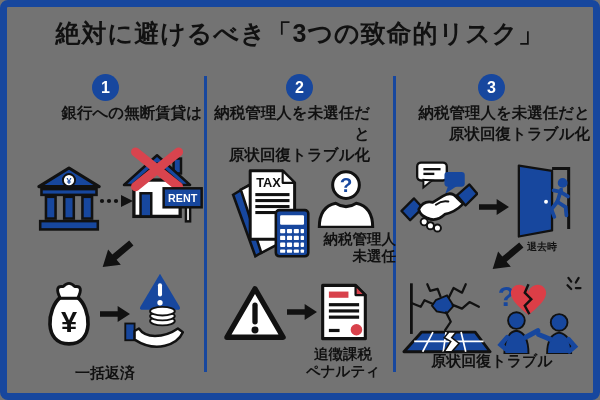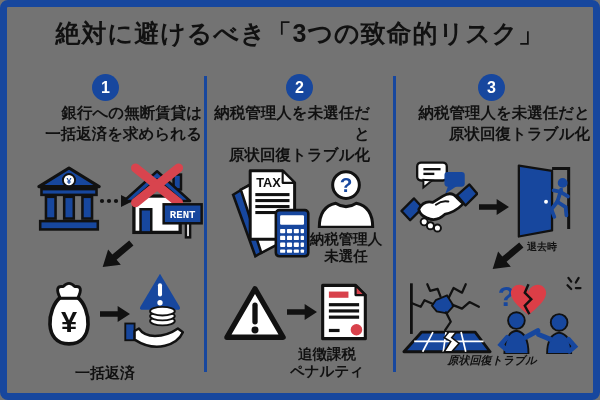--- a/index.html
+++ b/index.html
@@ -43,21 +43,20 @@
   <div class="title">絶対に避けるべき「3つの致命的リスク」</div>
 
   <div class="vdivider" style="left:204px;"></div>
   <div class="vdivider" style="left:393px;"></div>
 
   <div class="numcircle" style="left:92px;">
     <span>1</span>
   </div>
   <div class="heading" style="left:10px;width:192px;">
     <div>銀行への無断賃貸は</div>
-    <div>一括返済を求められる</div>
   </div>
 
   <div class="icon" style="left:37px;top:166px;">
     <svg width="64" height="68" viewBox="0 0 100 104">
       <rect x="5" y="85" width="90" height="13" fill="#17479E" stroke="#111" stroke-width="4"></rect>
       <rect x="14" y="47" width="15" height="34" fill="#17479E" stroke="#111" stroke-width="4"></rect>
       <rect x="42.5" y="47" width="15" height="34" fill="#17479E" stroke="#111" stroke-width="4"></rect>
       <rect x="71" y="47" width="15" height="34" fill="#17479E" stroke="#111" stroke-width="4"></rect>
       <rect x="7" y="35" width="86" height="9" fill="#17479E" stroke="#111" stroke-width="4"></rect>
       <polygon points="50,2 97,31 3,31" fill="#17479E" stroke="#111" stroke-width="5" stroke-linejoin="round"></polygon>
@@ -68,21 +67,21 @@
 
   <div class="icon" style="left:99px;top:194px;">
     <svg width="34" height="14" viewBox="0 0 34 14">
       <circle cx="3" cy="7" r="2.1" fill="#111"></circle>
         <circle cx="10" cy="7" r="2.1" fill="#111"></circle>
       <circle cx="17" cy="7" r="2.1" fill="#111"></circle>
       <polygon points="22,1 34,7 22,13" fill="#111"></polygon>
     </svg>
   </div>
 
-  <div class="icon" style="left:120px;top:163px;font-family:Liberation Mono, monospace;">
+  <div class="icon" style="left:120px;top:147px;">
     <svg width="84" height="76" viewBox="0 0 100 92">
       <rect x="16" y="40" width="56" height="44" fill="#fff" stroke="#111" stroke-width="4"></rect>
       <rect x="64" y="14" width="9" height="18" fill="#17479E" stroke="#111" stroke-width="3"></rect>
       <polygon points="4,46 44,10 84,46 74,46 44,20 14,46" fill="#17479E" stroke="#111" stroke-width="3" stroke-linejoin="round"></polygon>
       <rect x="24" y="56" width="13" height="28" fill="#17479E" stroke="#111" stroke-width="3"></rect>
       <line x1="18" y1="6" x2="70" y2="48" stroke="#D8444E" stroke-width="11" stroke-linecap="round"></line>
       <line x1="70" y1="6" x2="18" y2="48" stroke="#D8444E" stroke-width="11" stroke-linecap="round"></line>
       <rect x="79" y="58" width="5" height="32" fill="#fff" stroke="#111" stroke-width="3"></rect>
       <rect x="52" y="50" width="46" height="23" fill="#17479E" stroke="#111" stroke-width="3"></rect>
       <text x="75" y="66.5" text-anchor="middle" font-size="13" font-weight="bold" fill="#fff">RENT</text>
@@ -172,21 +171,21 @@
   </div>
 
   <div class="icon" style="left:315px;top:168px;">
     <svg width="62" height="60" viewBox="0 0 72 68">
       <circle cx="36" cy="19" r="15.5" fill="#fff" stroke="#111" stroke-width="3.5"></circle>
       <path d="M5,68 Q5,44 24,40 Q36,48 48,40 Q67,44 67,68 Z" fill="#fff" stroke="#111" stroke-width="3.5" stroke-linejoin="round"></path>
       <text x="36" y="27" text-anchor="middle" font-size="24" font-weight="bold" fill="#17479E">?</text>
     </svg>
   </div>
 
-  <div class="lbl" style="left:296px;top:231px;width:100px;font-size:14.5px;">
+  <div class="lbl" style="left:296px;top:231px;width:100px;font-size:14.5px;text-align:right;">
     <div>納税管理人</div>
     <div>未選任</div>
   </div>
 
   <div class="icon" style="left:224px;top:284px;">
     <svg width="62" height="58" viewBox="0 0 64 58">
       <path d="M32,4 L61,54 L3,54 Z" fill="#fff" stroke="#111" stroke-width="5.5" stroke-linejoin="round"></path>
       <line x1="32" y1="21" x2="32" y2="38" stroke="#111" stroke-width="5.5" stroke-linecap="round"></line>
       <circle cx="32" cy="46.5" r="3.6" fill="#111"></circle>
     </svg>
@@ -204,21 +203,21 @@
       <path d="M40,3 L40,14 L51,14 Z" fill="#D8414B" stroke="#111" stroke-width="2.5" stroke-linejoin="round"></path>
       <rect x="10" y="10" width="22" height="7" fill="#D8414B"></rect>
       <rect x="10" y="23" width="34" height="3.6" fill="#111"></rect>
       <rect x="10" y="30" width="34" height="3.6" fill="#111"></rect>
       <rect x="10" y="37" width="34" height="3.6" fill="#111"></rect>
       <rect x="10" y="52" width="12" height="3.6" fill="#111"></rect>
       <circle cx="41" cy="53" r="6.5" fill="#D8414B"></circle>
     </svg>
   </div>
 
-  <div class="lbl" style="left:284px;top:346px;width:86px;font-size:14.5px;">
+  <div class="lbl" style="left:300px;top:346px;width:86px;font-size:14.5px;">
     <div>追徴課税</div>
     <div>ペナルティ</div>
   </div>
 
   <div class="numcircle" style="left:478px;">
     <span>3</span>
   </div>
   <div class="heading" style="left:396px;width:194px;">
     <div>納税管理人を未選任だと</div>
     <div>原状回復トラブル化</div>
@@ -309,14 +308,14 @@
       <path d="M17,84 Q17,61 30,59 Q43,61 43,84 Z" fill="#17479E" stroke="#111" stroke-width="2"></path>
       <path d="M40,66 L53,59" stroke="#17479E" stroke-width="5.5" stroke-linecap="round" fill="none"></path>
       <path d="M20,66 L13,74 L19,79" stroke="#17479E" stroke-width="5" stroke-linecap="round" fill="none"></path>
       <circle cx="76" cy="50" r="9" fill="#17479E" stroke="#111" stroke-width="2"></circle>
       <path d="M63,84 Q63,63 76,61 Q89,63 89,84 Z" fill="#17479E" stroke="#111" stroke-width="2"></path>
       <path d="M66,68 L54,63" stroke="#17479E" stroke-width="5.5" stroke-linecap="round" fill="none"></path>
       <path d="M86,68 L93,76 L87,81" stroke="#17479E" stroke-width="5" stroke-linecap="round" fill="none"></path>
     </svg>
   </div>
 
-  <div class="lbl" style="left:402px;top:352px;width:180px;font-size:11px;font-style:italic;">原状回復トラブル</div>
+  <div class="lbl" style="left:402px;top:352px;width:180px;font-size:15px;">原状回復トラブル</div>
 </div>
 
 </body></html>

